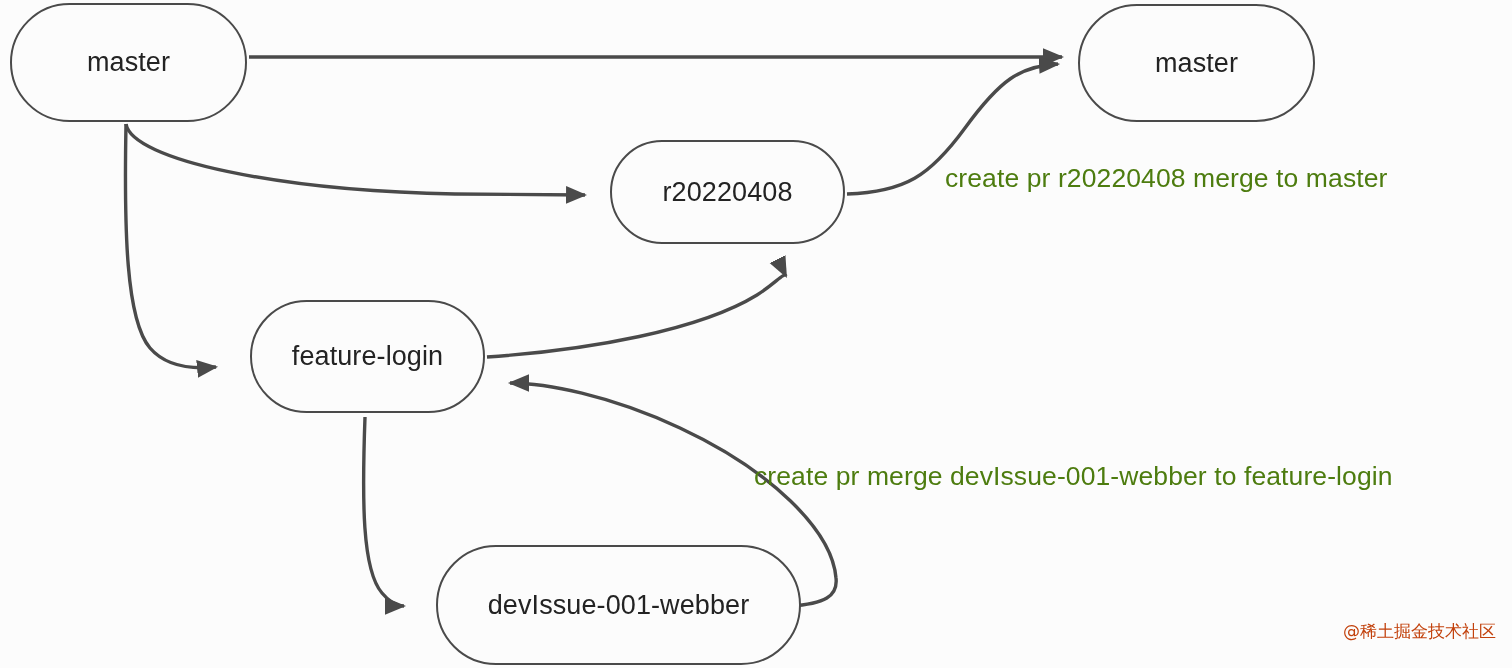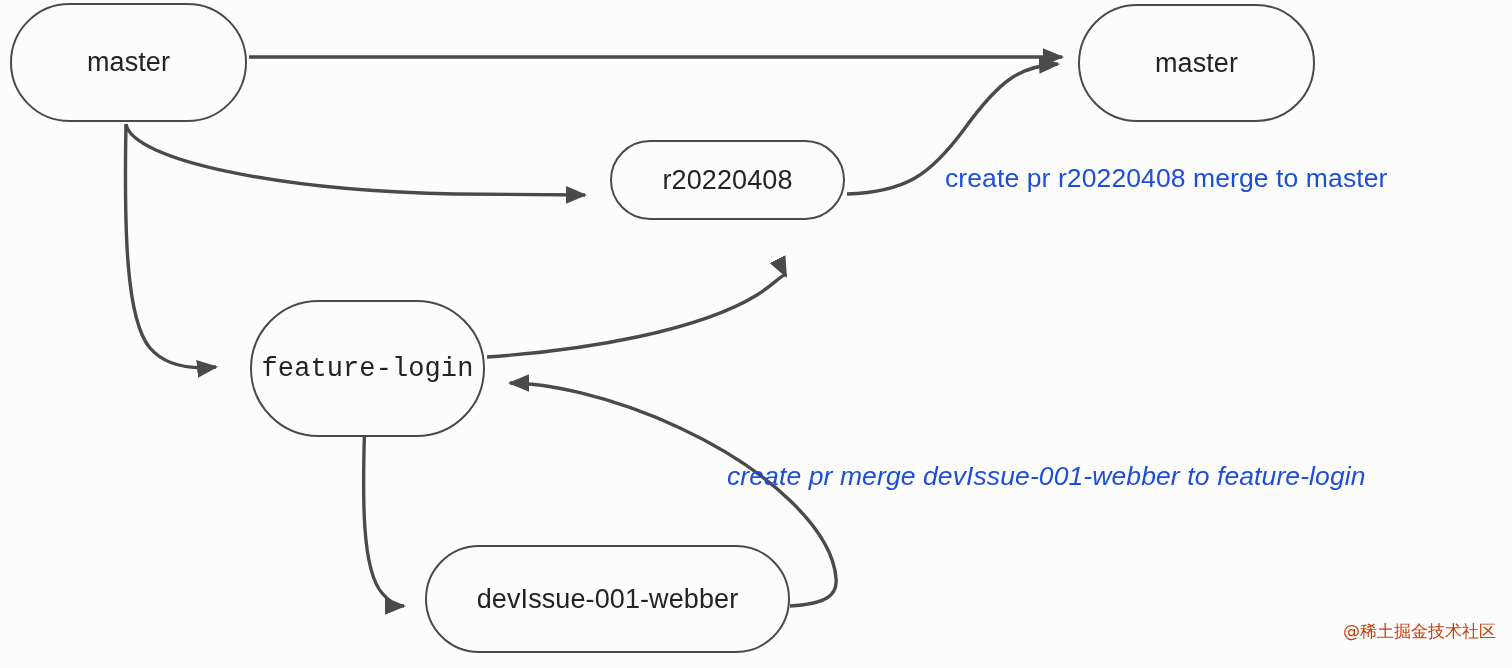--- a/index.html
+++ b/index.html
@@ -33,21 +33,21 @@
     align-items: center;
     justify-content: center;
     color: #232323;
     font-size: 27px;
     font-weight: 400;
     letter-spacing: 0.1px;
     white-space: nowrap;
   }
   .edge-label {
     position: absolute;
-    color: #1d4ed8;
+    color: #4d7c0f;
     font-size: 26.5px;
     font-weight: 400;
     white-space: nowrap;
     letter-spacing: 0.1px;
   }
   .watermark {
     position: absolute;
     color: #c2410c;
     font-size: 17px;
     white-space: nowrap;
@@ -82,32 +82,32 @@
   </svg>
 
   <div class="node" style="left:10px; top:3px; width:237px; height:119px;">
     <span>master</span>
   </div>
 
   <div class="node" style="left:1078px; top:4px; width:237px; height:118px;">
     <span>master</span>
   </div>
 
-  <div class="node" style="left:610px; top:140px; width:235px; height:80px;">
+  <div class="node" style="left:610px; top:140px; width:235px; height:104px;">
     <span>r20220408</span>
   </div>
 
-  <div class="node" style="left:250px; top:300px; width:235px; height:137px;font-family:Liberation Mono, monospace;">
+  <div class="node" style="left:250px; top:300px; width:235px; height:113px;">
     <span>feature-login</span>
   </div>
 
-  <div class="node" style="left:425px; top:545px; width:365px; height:108px;">
+  <div class="node" style="left:436px; top:545px; width:365px; height:120px;">
     <span>devIssue-001-webber</span>
   </div>
 
   <div class="edge-label" style="left:945px; top:163px;">create pr r20220408 merge to master</div>
 
 
-  <div class="edge-label" style="left:727px; top:461px;font-style:italic;">create pr merge devIssue-001-webber to feature-login</div>
+  <div class="edge-label" style="left:754px; top:461px;">create pr merge devIssue-001-webber to feature-login</div>
 
   <div class="watermark" style="left:1343px; top:620px;">@稀土掘金技术社区</div>
 
 </div>
 
 </body></html>

